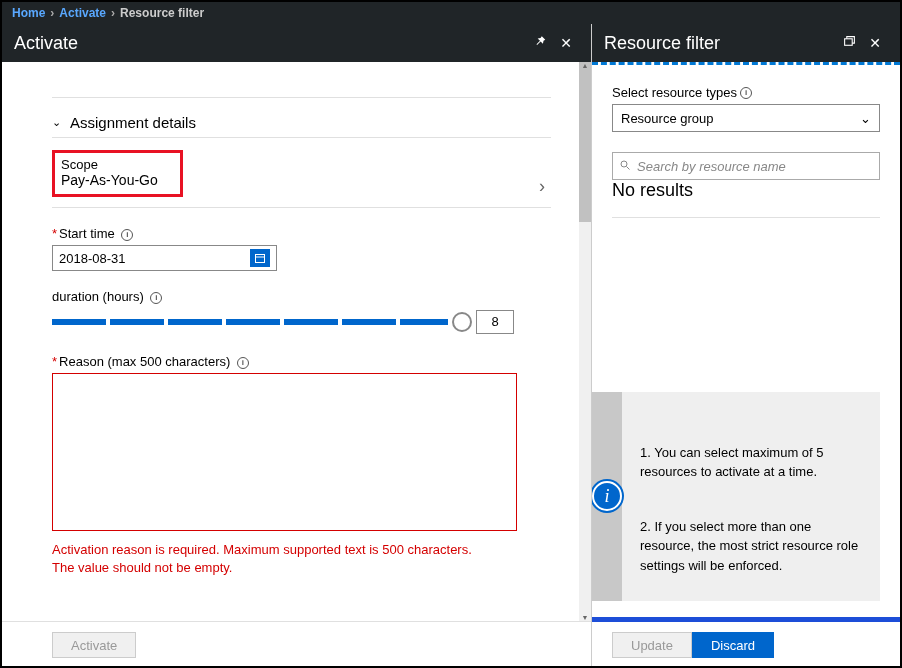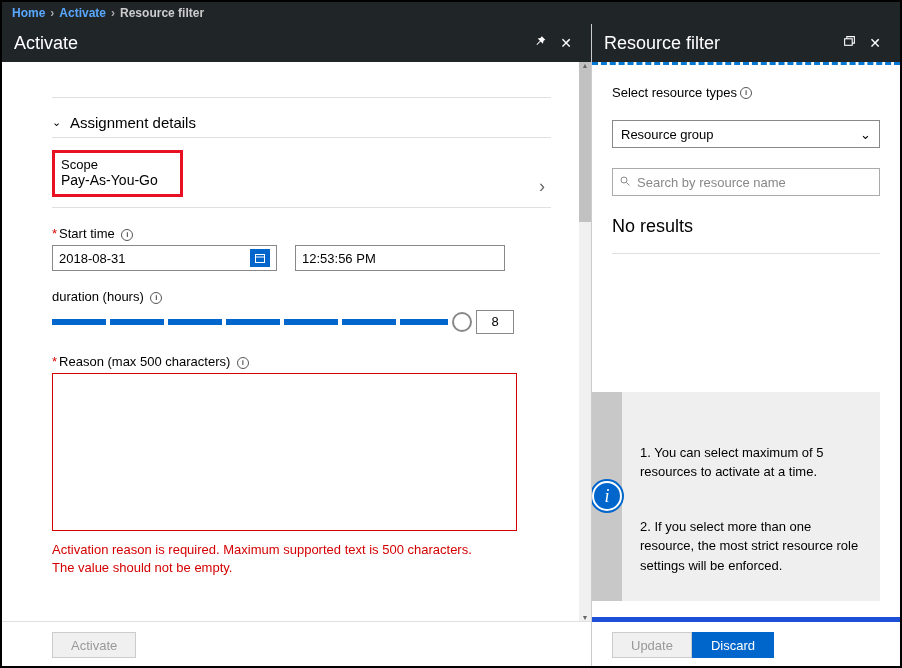--- a/index.html
+++ b/index.html
@@ -31,21 +31,21 @@
 
   .scope-row { display: flex; align-items: flex-end; border-bottom: 1px solid #e0e0e0; padding: 6px 0 10px 0; margin-bottom: 18px; cursor: pointer; }
   .scope-box { border: 3px solid #e81123; padding: 4px 22px 6px 6px; }
   .scope-box .lbl { font-size: 13px; }
   .scope-box .val { font-size: 14px; }
   .scope-row .go { margin-left: auto; font-size: 18px; color: #666; padding-right: 6px; }
 
   .field-label { font-size: 13px; margin-bottom: 4px; }
   .req { color: #d40000; margin-right: 2px; }
   .info-icon { display: inline-flex; width: 12px; height: 12px; border: 1px solid #555; border-radius: 50%; font-size: 8px; font-weight: bold; align-items: center; justify-content: center; color: #555; margin-left: 3px; vertical-align: middle; background:#fff; }
-  .dt-row { display: flex; gap: 18px; margin-bottom: 18px; }
+  .dt-row { display: flex; gap: 6px; margin-bottom: 18px; }
   .date-input, .time-input { border: 1px solid #888; height: 26px; display: flex; align-items: center; padding: 0 6px; font-size: 13px; }
   .date-input { width: 225px; justify-content: space-between; }
   .time-input { width: 210px; }
   .cal-icon { background: #0066cc; color: #fff; width: 20px; height: 18px; font-size: 11px; display: flex; align-items: center; justify-content: center; }
 
   .slider-row { display: flex; align-items: center; gap: 14px; margin: 6px 0 20px 0; }
   .slider { position: relative; width: 410px; height: 10px; }
   .seg { position: absolute; top: 2px; height: 6px; background: #0066cc; }
   .slider .thumb { position: absolute; right: -10px; top: -5px; width: 20px; height: 20px; background: #fff; border: 2px solid #888; border-radius: 50%; }
   .dur-val { border: 1px solid #888; width: 38px; height: 24px; text-align: center; font-size: 13px; line-height: 22px; }
@@ -53,23 +53,23 @@
   .reason-box { width: 465px; height: 158px; border: 1px solid #d40000; resize: none; font-size: 13px; padding: 4px; }
   .err-text { color: #d40000; font-size: 13px; margin-top: 6px; line-height: 1.4; }
 
   .left-footer { border-top: 1px solid #e0e0e0; padding: 10px 50px; margin-top: auto; }
   .btn { height: 26px; padding: 0 18px; font-size: 13px; border: 1px solid #ccc; background: #f3f3f3; cursor: pointer; }
   .btn.disabled { color: #999; background: #f0f0f0; cursor: default; }
   .btn.primary { background: #0066cc; color: #fff; border-color: #0066cc; }
 
   .right .panel-body { display: flex; flex-direction: column; }
   .right-top { padding: 20px 20px 0 20px; border-top: 3px dashed #0078d4; }
-  .right-top .field-label { font-size: 13px; margin-bottom: 20px; display:flex; align-items:center; }
+  .right-top .field-label { font-size: 13px; margin-bottom: 4px; display:flex; align-items:center; }
   .select { border: 1px solid #888; height: 28px; display: flex; align-items: center; justify-content: space-between; padding: 0 8px; font-size: 13px; margin-bottom: 20px; cursor: pointer; }
-  .search-box { border: 1px solid #aaa; height: 28px; display: flex; align-items: center; padding: 0 6px; font-size: 13px; color: #888; gap: 6px; margin-bottom: 20px; }
+  .search-box { border: 1px solid #aaa; height: 28px; display: flex; align-items: center; padding: 0 6px; font-size: 13px; color: #888; font-style: italic; gap: 6px; }
   .no-results { font-size: 18px; border-bottom: 1px solid #e0e0e0; padding-bottom: 16px; }
 
   .hint-box { margin: auto 20px 16px 0; background: #efefef; display: flex; align-items: center; }
   .hint-icon-col { width: 60px; display: flex; align-items: center; justify-content: center; background: #c8c8c8; align-self: stretch; min-height: 150px; }
   .hint-i { width: 30px; height: 30px; border-radius: 50%; background: #0066cc; color: #fff; display:flex; align-items:center; justify-content:center; font-style: italic; font-family: Georgia, serif; font-size: 18px; border:2px solid #fff; box-shadow: 0 0 0 2px #0066cc; }
   .hint-text { padding: 16px 18px; font-size: 13px; line-height: 1.5; }
   .hint-text p { margin-bottom: 10px; margin-top: 35px; }
   .right-footer { border-top: 5px solid #1d4ed8; padding: 10px 20px; display: flex; }
 </style>
 </head>
@@ -122,23 +122,20 @@
       </div>
       <div class="dt-row">
         <div class="date-input">
           <span>2018-08-31</span>
           <span class="cal-icon">
             <svg width="12" height="12" viewBox="0 0 24 24">
                 <rect x="3" y="5" width="18" height="16" fill="none" stroke="#fff" stroke-width="2"></rect>
                 <line x1="3" y1="10" x2="21" y2="10" stroke="#fff" stroke-width="2"></line>
               </svg>
           </span>
-        </div>
-        <div class="time-input">
-          <span>12:53:56 PM</span>
         </div>
       </div>
 
       <div class="field-label">
         <span>duration (hours)</span>
         <span class="info-icon">i</span>
       </div>
       <div class="slider-row">
         <div class="slider">
           <div class="seg" style="left:0;width:54px"></div>

